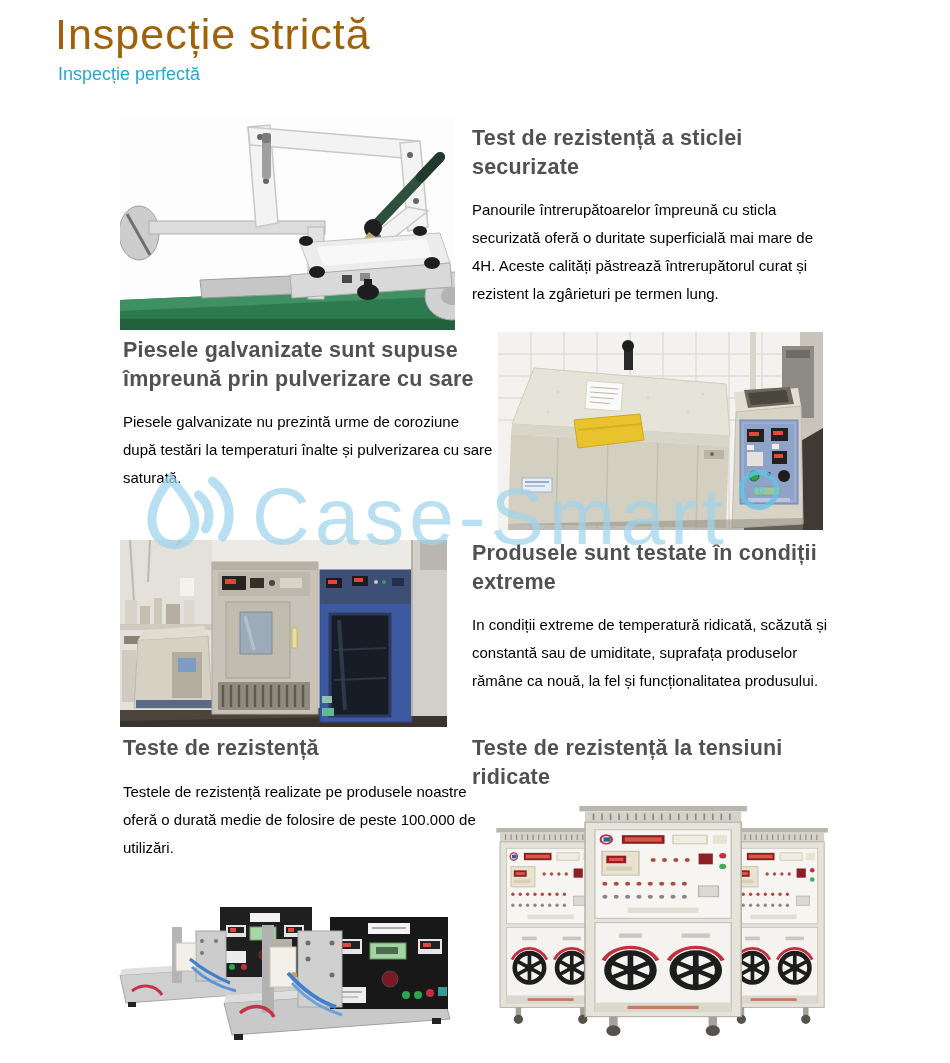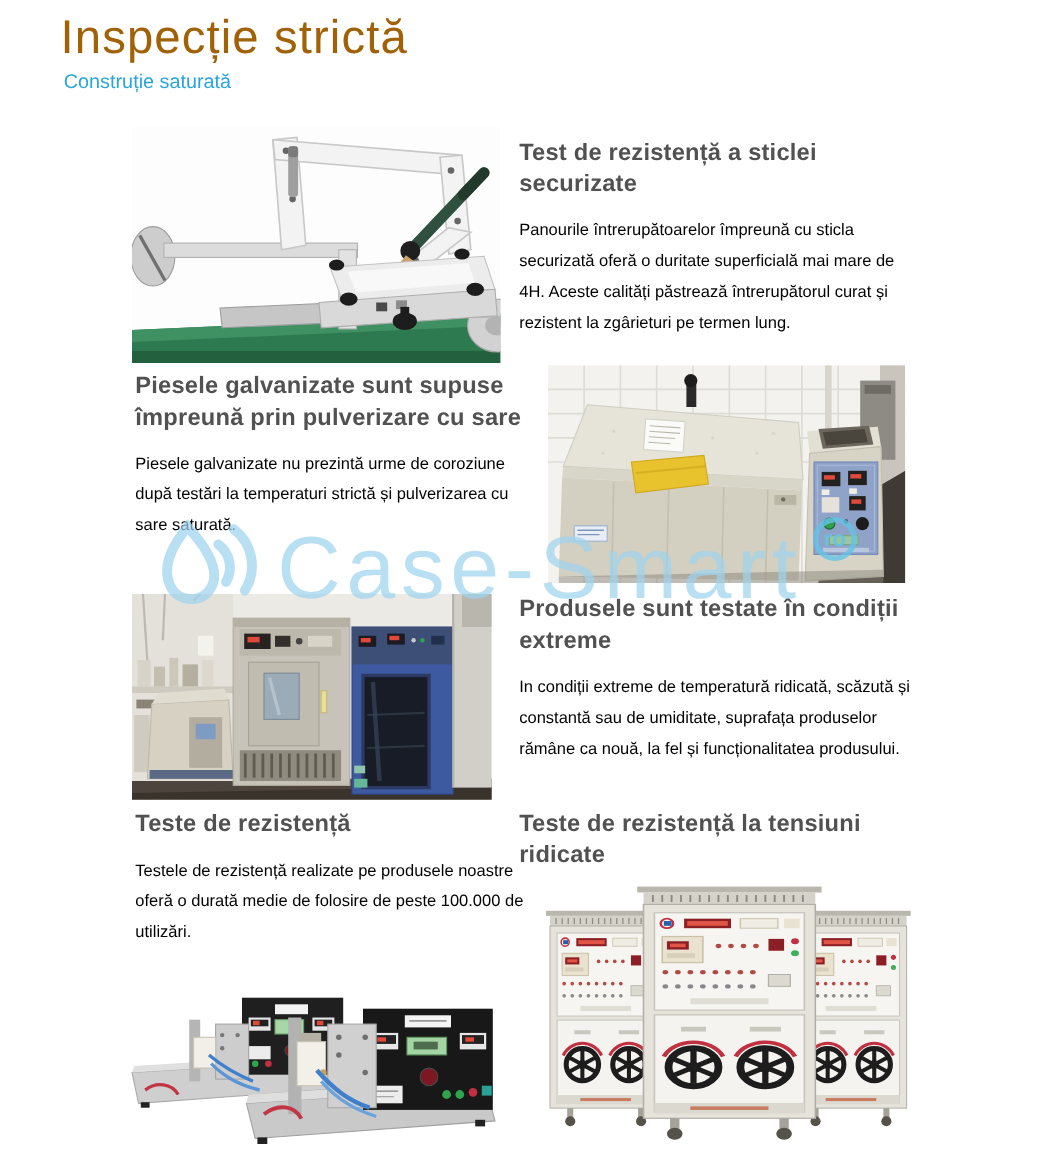--- a/index.html
+++ b/index.html
@@ -56,31 +56,31 @@
   .wm-logo svg { width: 100%; height: 100%; }
   .wm-text {
     font-size: 80px; font-weight: 300; letter-spacing: 5px;
     line-height: 1; margin-left: 14px; white-space: nowrap;
   }
   .wm-ro {
     align-self: flex-start; margin: 4px 0 0 10px;
     width: 40px; height: 40px; border-radius: 50%;
     border: 5px solid rgba(100,195,230,0.8);
     color: rgba(100,195,230,0.95);
-    font-size: 20px; font-weight: bold;
+    font-size: 12px; font-weight: bold;
     display: flex; align-items: center; justify-content: center;
   }
 </style>
 </head>
 <body>
 
 <div class="page">
 
   <h1 class="page-title">Inspecție strictă</h1>
-  <div class="page-subtitle">Construție saturată</div>
+  <div class="page-subtitle">Inspecție perfectă</div>
 
   <figure class="photo img1">
     <svg viewBox="0 0 335 215">
       <rect width="335" height="215" fill="#fdfdfd"></rect>
       <polygon points="0,185 335,170 335,215 0,215" fill="#2e7a50"></polygon>
       <polygon points="0,185 335,170 335,181 0,196" fill="#3f9164"></polygon>
       <rect x="0" y="204" width="335" height="11" fill="#23603e"></rect>
       <polygon points="80,165 330,154 332,172 82,183" fill="#c6c6c6" stroke="#9d9d9d" stroke-width="1"></polygon>
       <ellipse cx="332" cy="181" rx="27" ry="24" fill="#d2d2d2" stroke="#a5a5a5"></ellipse>
       <ellipse cx="332" cy="181" rx="11" ry="9" fill="#b3b3b3"></ellipse>
@@ -124,21 +124,21 @@
       </g>
     </svg>
   </figure>
   <section class="sec sec1">
     <h2>Test de rezistență a sticlei securizate</h2>
     <p>Panourile întrerupătoarelor împreună cu sticla securizată oferă o duritate superficială mai mare de 4H. Aceste calități păstrează întrerupătorul curat și rezistent la zgârieturi pe termen lung.</p>
   </section>
 
   <section class="sec sec2">
     <h2>Piesele galvanizate sunt supuse împreună prin pulverizare cu sare</h2>
-    <p>Piesele galvanizate nu prezintă urme de coroziune după testări la temperaturi strictă și pulverizarea cu sare saturată.</p>
+    <p>Piesele galvanizate nu prezintă urme de coroziune după testări la temperaturi înalte și pulverizarea cu sare saturată.</p>
   </section>
   <figure class="photo img2">
     <svg viewBox="0 0 325 198">
       <rect width="325" height="198" fill="#f3f2ee"></rect>
       <g stroke="#dedcd6" stroke-width="1.5">
         <line x1="33" y1="0" x2="33" y2="198"></line>
           <line x1="66" y1="0" x2="66" y2="198"></line>
         <line x1="99" y1="0" x2="99" y2="198"></line>
           <line x1="132" y1="0" x2="132" y2="198"></line>
         <line x1="165" y1="0" x2="165" y2="198"></line>

